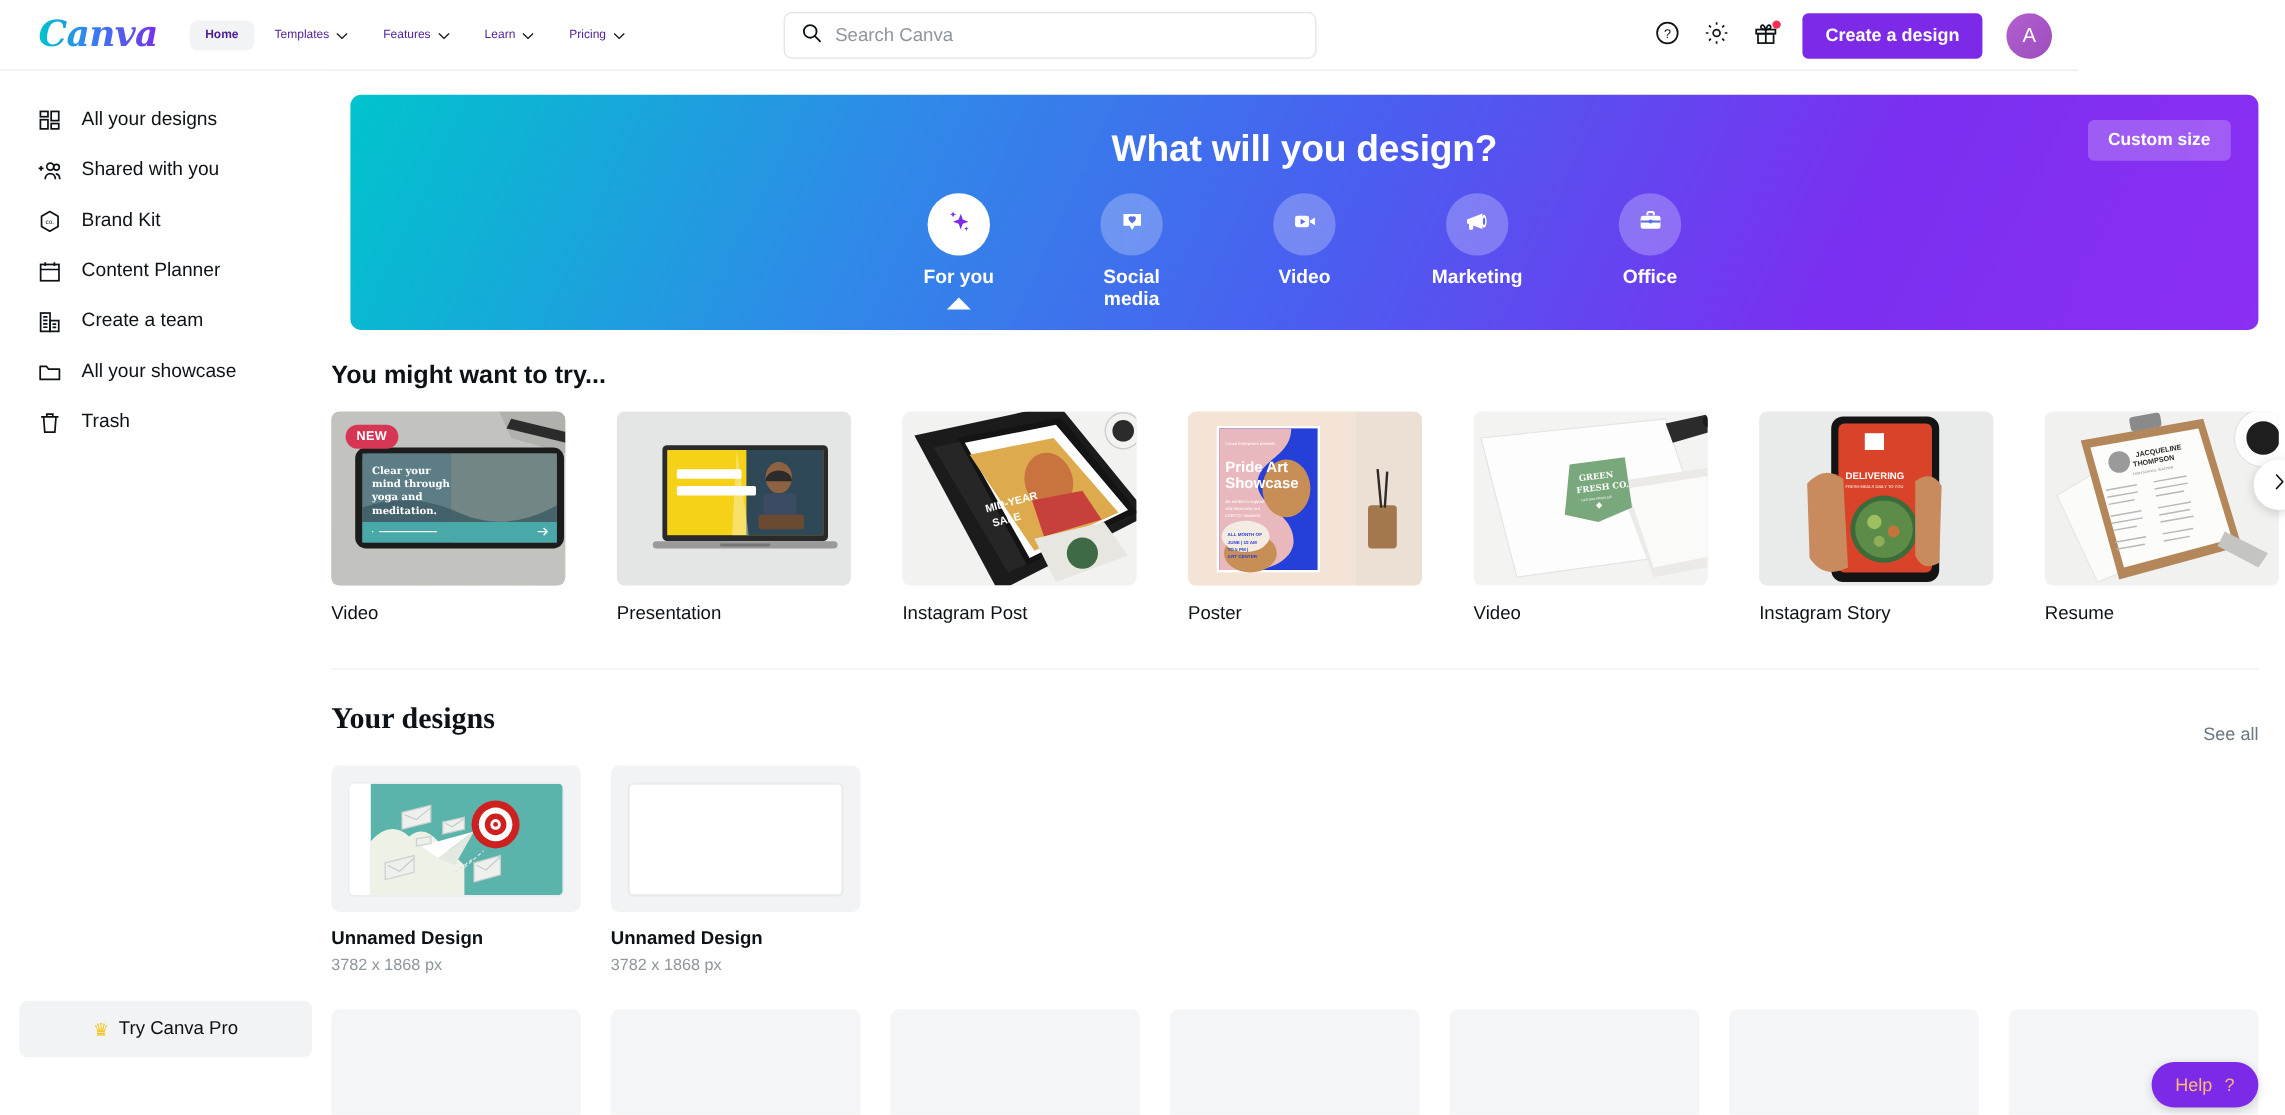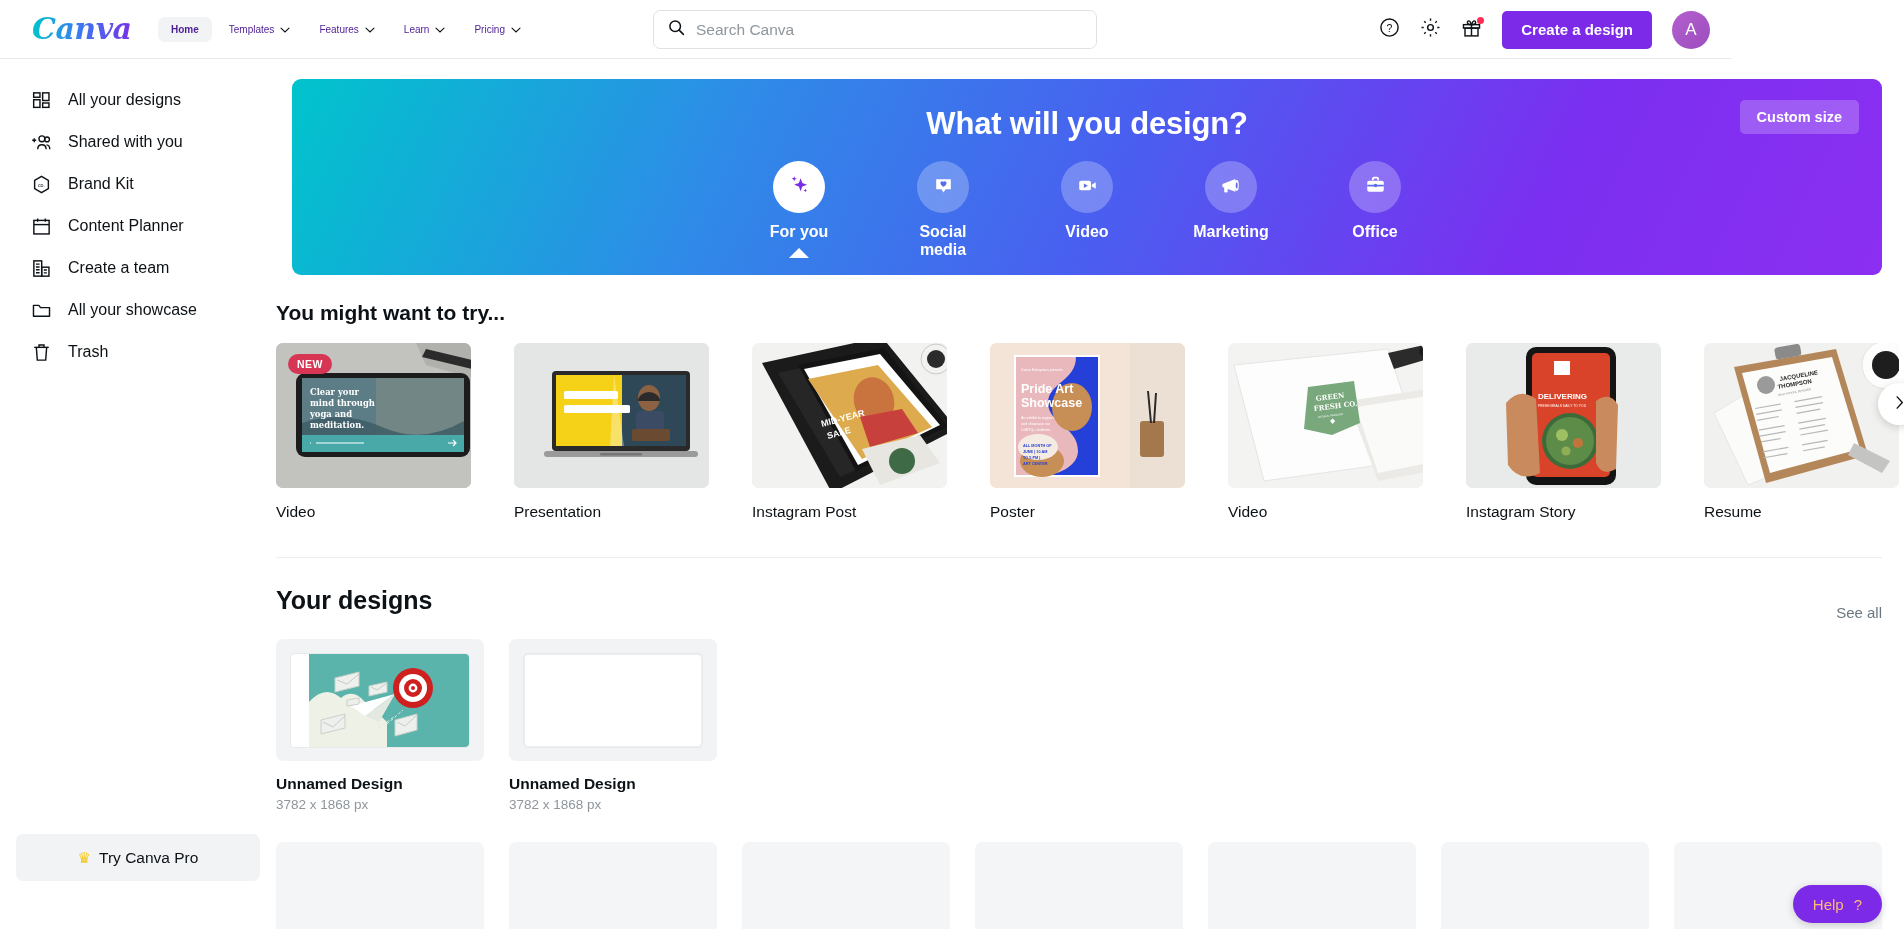--- a/index.html
+++ b/index.html
@@ -162,21 +162,21 @@
     border-right: 10px solid transparent;
     border-bottom: 10px solid #fff;
   }
 
   
   .section-head {
     display: flex; align-items: center; justify-content: space-between;
     padding-right: 22px;
   }
   .h-try { font-size: 21px; font-weight: 700; margin: 26px 0 18px 0; }
-  .h-designs { font-size: 25px; font-weight: 700; margin: 0 0 24px 0; }
+  .h-designs { font-size: 25px; font-weight: 700; margin: 0 0 24px 0; font-family: Liberation Serif, serif; }
   .see-all {
     font-size: 15px; color: #6b7780; cursor: pointer; text-decoration: none;
   }
 
   .try-row {
     display: flex; gap: 24px; position: relative;
     padding-right: 0; overflow: visible;
   }
   .try-card { width: 214px; flex: 0 0 214px; cursor: pointer; }
   .try-thumb {

